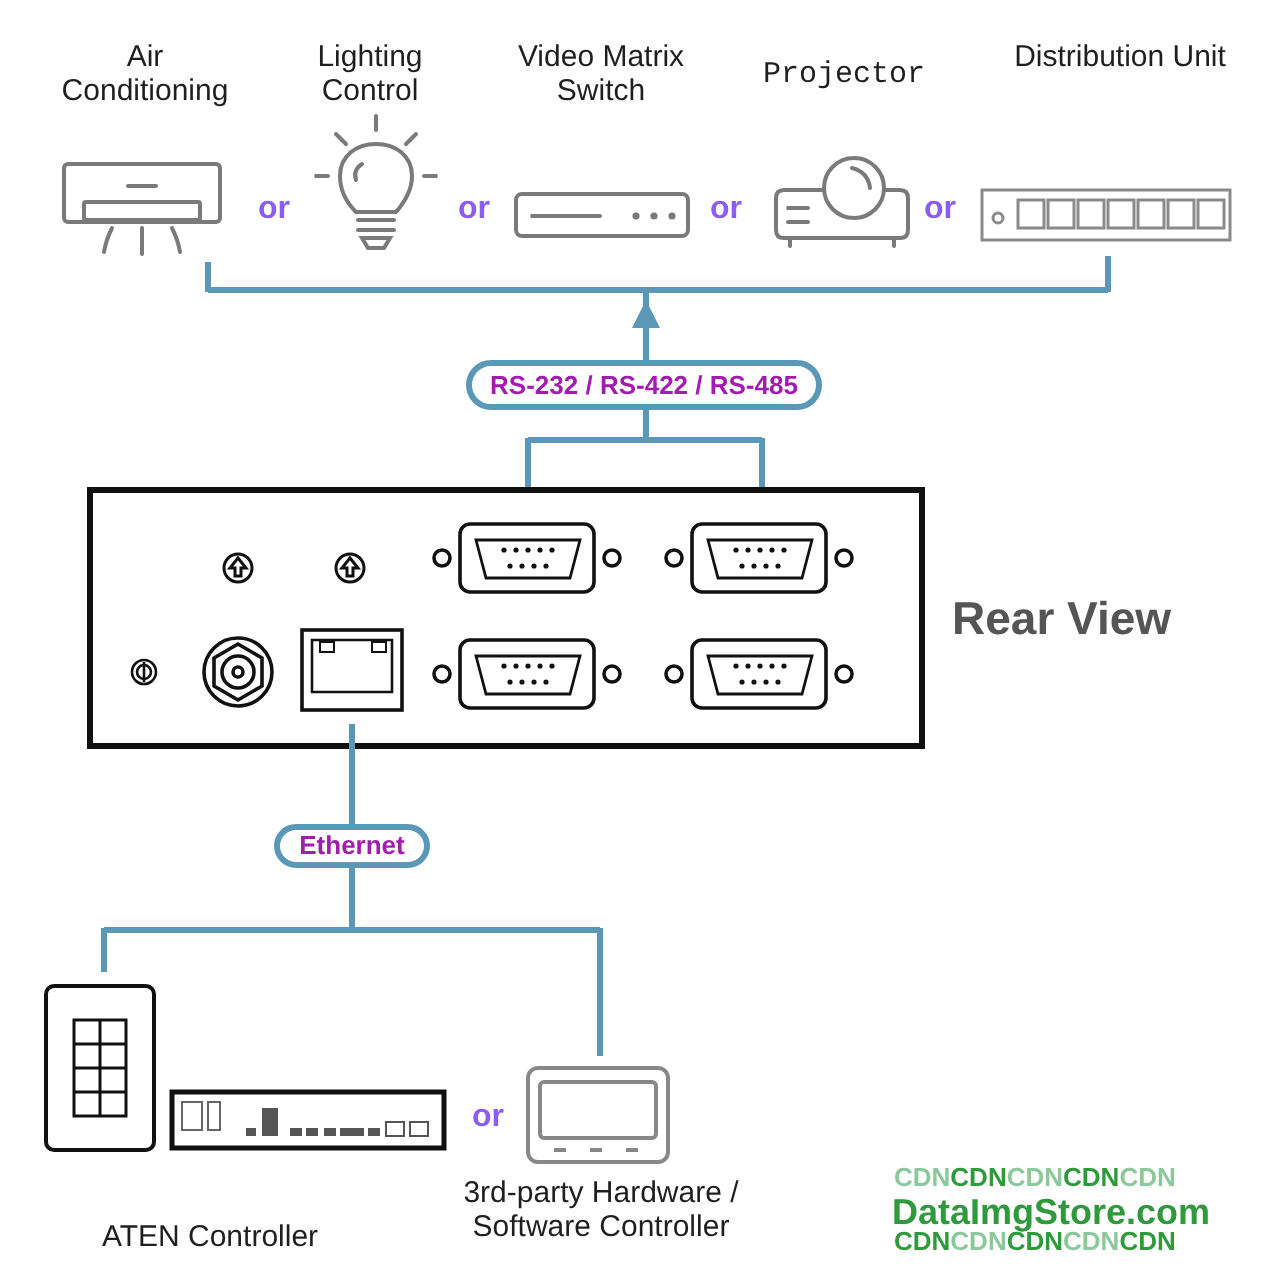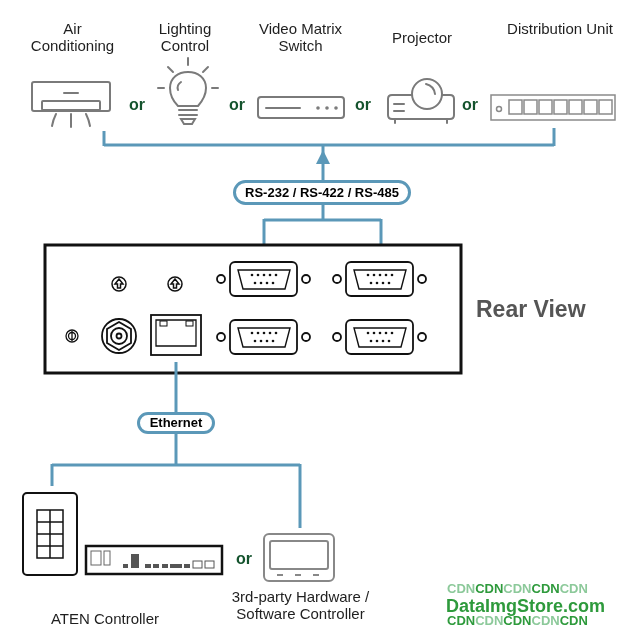--- a/index.html
+++ b/index.html
@@ -1,19 +1,19 @@
 <!DOCTYPE html>
 <html><head>
 <meta charset="utf-8">
 <style>
   html, body { margin:0; padding:0; background:#ffffff; }
   body { width:639px; height:640px; position:relative; overflow:hidden; font-family:"Liberation Sans", sans-serif; }
   .lbl { position:absolute; text-align:center; color:#1f1f1f; font-size:15px; line-height:17px; white-space:nowrap; }
-  .or { position:absolute; font-weight:bold; font-size:16px; color:#14532d; }
-  .pill { position:absolute; border:3px solid #5b98b8; border-radius:14px; background:#fff; font-weight:bold; font-size:13px; color:#000000; text-align:center; box-sizing:border-box; }
+  .or { position:absolute; font-weight:bold; font-size:16px; color:#8b5cf6; }
+  .pill { position:absolute; border:3px solid #5b98b8; border-radius:14px; background:#fff; font-weight:bold; font-size:13px; color:#a21caf; text-align:center; box-sizing:border-box; }
   .rear { position:absolute; font-weight:bold; font-size:23px; color:#555; }
   svg.main { position:absolute; left:0; top:0; }
   .wm { position:absolute; left:447px; font-weight:bold; white-space:nowrap; font-family:"Liberation Sans", sans-serif; }
   .wm span.d { color:#2e9a3c; }
   .wm span.l { color:#8cc99a; }
 </style>
 </head>
 <body>
 
 <div class="lbl" style="left:25px;top:20px;width:95px;">
@@ -21,21 +21,21 @@
   <div>Conditioning</div>
 </div>
 <div class="lbl" style="left:140px;top:20px;width:90px;">
   <div>Lighting</div>
   <div>Control</div>
 </div>
 <div class="lbl" style="left:248px;top:20px;width:105px;">
   <div>Video Matrix</div>
   <div>Switch</div>
 </div>
-<div class="lbl" style="left:378px;top:29px;width:88px;">
+<div class="lbl" style="left:378px;top:29px;width:88px;font-family:Liberation Mono, monospace;">
   <div>Projector</div>
 </div>
 <div class="lbl" style="left:485px;top:20px;width:150px;">
   <div>Distribution Unit</div>
 </div>
 
 <span class="or" style="left:129px;top:96px;">or</span>
 <span class="or" style="left:229px;top:96px;">or</span>
 <span class="or" style="left:355px;top:96px;">or</span>
 <span class="or" style="left:462px;top:96px;">or</span>

